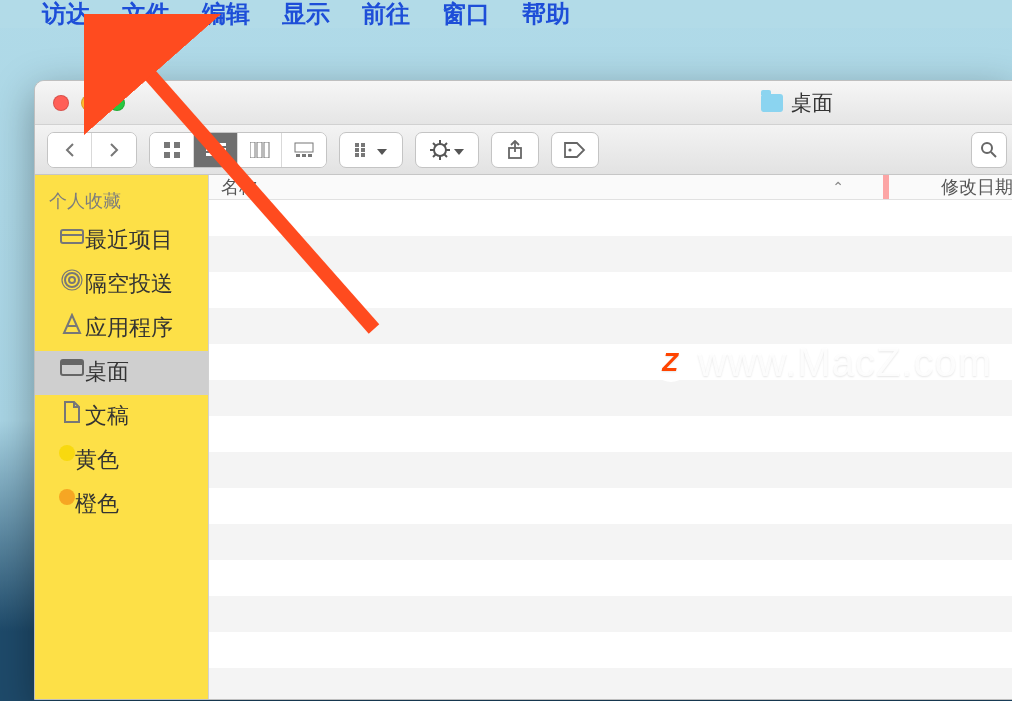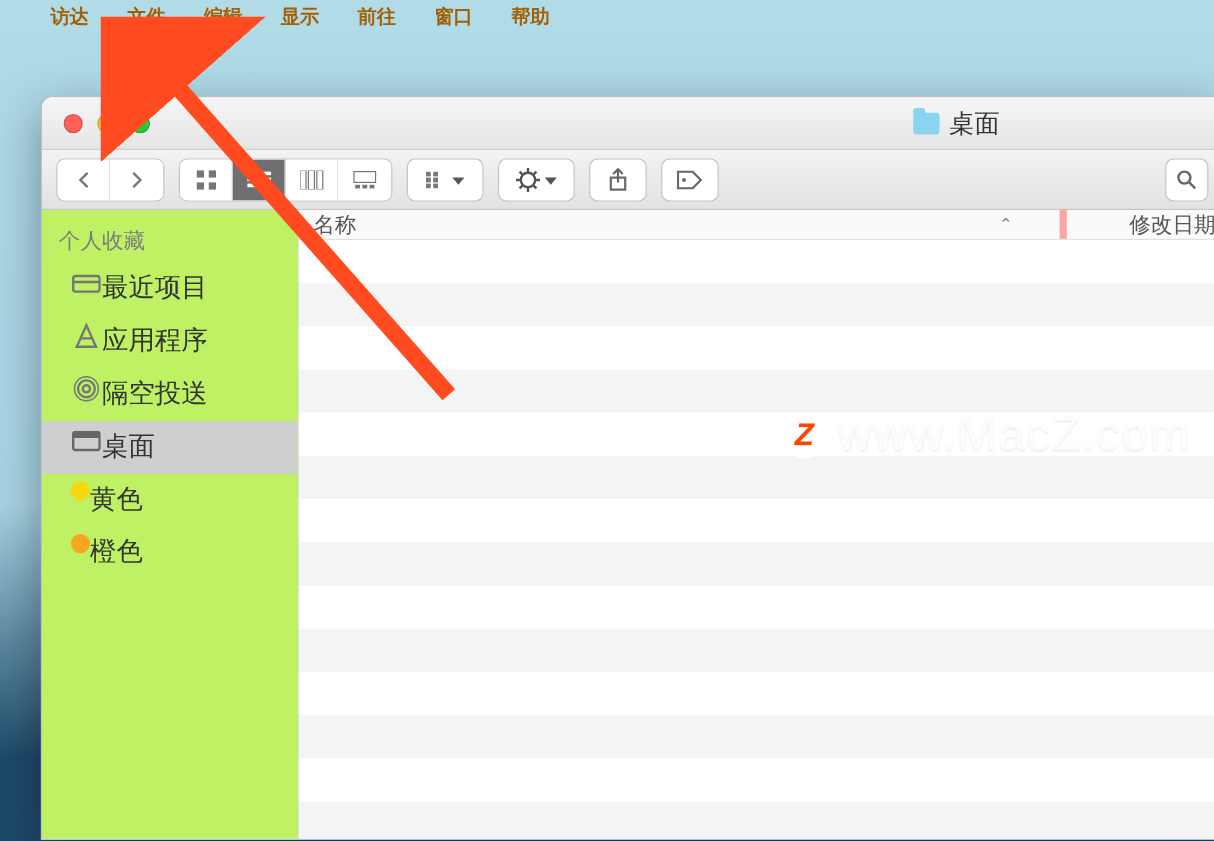--- a/index.html
+++ b/index.html
@@ -1,19 +1,19 @@
 <!DOCTYPE html>
 <html><head>
   <meta charset="utf-8">
   <style>
     * { margin: 0; padding: 0; box-sizing: border-box; font-family: -apple-system, "PingFang SC", "Helvetica Neue", sans-serif; }
     body { width: 1012px; height: 701px; background: linear-gradient(180deg, #b0dae8 0%, #a8d4e4 60%, #1e4a6a 90%); position: relative; overflow: hidden; }
     
     
-    .menubar { display:flex; align-items:center; height:28px; background: rgba(180,220,232,0.6); padding: 0 10px; font-size:16px; font-weight: 600; color:#a16207; gap: 32px; }
+    .menubar { display:flex; align-items:center; height:28px; background: rgba(180,220,232,0.6); padding: 0 10px; font-size:24px; font-weight: 600; color:#1d4ed8; gap: 32px; }
     .menubar .apple { font-size:20px; }
     .menubar span { cursor: default; }
 
     
     .window { position:absolute; left:34px; top:80px; width: 980px; height: 620px; background:#ececec; border-radius: 10px 0 0 0; box-shadow: 0 12px 40px rgba(0,0,0,0.35); overflow:hidden; border:1px solid #bfbfbf; }
     .titlebar { height:44px; background: linear-gradient(#f6f6f6,#e5e5e5); border-bottom:1px solid #d1d1d1; display:flex; align-items:center; position:relative; }
     .traffic { display:flex; gap:12px; padding-left:18px; }
     .traffic .dot { width:16px; height:16px; border-radius:50%; border:1px solid rgba(0,0,0,0.15); }
     .red{background:#ff5f57;} .yellow{background:#febc2e;} .green{background:#28c840;}
     .wtitle { position:absolute; left:50%; transform:translateX(-50%); display:flex; align-items:center; gap:8px; font-size:21px; color:#333; right: 180px; left: auto; transform:none;}
@@ -29,21 +29,21 @@
     .tbtn svg, .tbtn span { color:#555; }
     .tbtn.active svg rect { fill:#fff; }
     .tbtn-single { width:48px; height:36px; background:#fff; border:1px solid #c4c4c4; border-radius:7px; display:flex; align-items:center; justify-content:center; }
     .tbtn-drop { width:64px; height:36px; background:#fff; border:1px solid #c4c4c4; border-radius:7px; display:flex; align-items:center; justify-content:center; gap:4px; }
     .spacer { flex:1; }
     .chev::after { content:""; border-left:5px solid transparent; border-right:5px solid transparent; border-top:6px solid #555; display:inline-block; }
     .search-circle { width:36px; height:36px; border:1px solid #c4c4c4; border-radius:7px; background:#fff; display:flex;align-items:center;justify-content:center; position:absolute; right:6px; }
 
     
     .body { display:flex; height: calc(100% - 94px); }
-    .sidebar { width: 214px; background:#bef264; border-right:1px solid #d1d1d1; padding-top:4px; overflow:hidden; }
+    .sidebar { width: 174px; background:#fde047; border-right:1px solid #d1d1d1; padding-top:4px; overflow:hidden; }
     .sb-header { color:#7d7d7d; font-size:18px; padding: 10px 14px 6px; font-weight:500; }
     .sb-item { display:flex; align-items:flex-start; padding: 6px 14px 6px 24px; font-size:22px; color:#333; height:44px; }
     .sb-item.selected { background:#cfcfcf; }
     .sb-icon { width:26px; height:22px; display:flex; align-items:center; justify-content:center; color:#6b6b6b; }
     .tag-dot { width:16px; height:16px; border-radius:50%; }
     .tag-red{background:#ff5a52;} .tag-orange{background:#f6a623;} .tag-yellow{background:#f8d90f;} .tag-green{background:#2ecc40;}
 
     
     .content { flex:1; display:flex; flex-direction:column; background:#fff; }
     .col-headers { display:flex; background:#fafafa; border-bottom:1px solid #e1e1e1; height:34px; align-items:center; font-size:18px; color:#555;gap:27px;}
@@ -207,44 +207,53 @@
             <svg width="24" height="18">
               <rect x="1" y="3" width="22" height="13" rx="2" fill="none" stroke="#777" stroke-width="2"></rect>
               <line x1="1" y1="8" x2="23" y2="8" stroke="#777" stroke-width="2"></line>
             </svg>
           </span>
         <span>最近项目</span>
       </div>
       <div class="sb-item">
         <span class="sb-icon">
             <svg width="22" height="22">
-              <path d="M11 2 L3 20 H19 Z" fill="none" stroke="#777" stroke-width="2"></path>
-              <line x1="7" y1="13" x2="15" y2="13" stroke="#777" stroke-width="2"></line>
-            </svg>
-          </span>
-        <span>应用程序</span>
-      </div>
-      <div class="sb-item">
-        <span class="sb-icon">
-            <svg width="22" height="22">
               <circle cx="11" cy="11" r="3" fill="none" stroke="#777" stroke-width="2"></circle>
               <circle cx="11" cy="11" r="7" fill="none" stroke="#777" stroke-width="2"></circle>
               <circle cx="11" cy="11" r="10" fill="none" stroke="#777" stroke-width="1.2"></circle>
             </svg>
           </span>
         <span>隔空投送</span>
       </div>
+      <div class="sb-item">
+        <span class="sb-icon">
+            <svg width="22" height="22">
+              <path d="M11 2 L3 20 H19 Z" fill="none" stroke="#777" stroke-width="2"></path>
+              <line x1="7" y1="13" x2="15" y2="13" stroke="#777" stroke-width="2"></line>
+            </svg>
+          </span>
+        <span>应用程序</span>
+      </div>
       <div class="sb-item selected">
         <span class="sb-icon">
             <svg width="24" height="18">
               <rect x="1" y="1" width="22" height="15" rx="2" fill="none" stroke="#666" stroke-width="2"></rect>
               <rect x="1" y="1" width="22" height="5" fill="#666"></rect>
             </svg>
           </span>
         <span>桌面</span>
+      </div>
+      <div class="sb-item">
+        <span class="sb-icon">
+            <svg width="20" height="22">
+              <path d="M3 1 h9 l5 5 v15 h-14 z" fill="none" stroke="#777" stroke-width="2"></path>
+              <polyline points="12,1 12,6 17,6" fill="none" stroke="#777" stroke-width="2"></polyline>
+            </svg>
+          </span>
+        <span>文稿</span>
       </div>
 
       <div class="sb-item">
         <span class="tag-dot tag-yellow"></span>
         <span>黄色</span>
       </div>
       <div class="sb-item">
         <span class="tag-dot tag-orange"></span>
         <span>橙色</span>
       </div>

